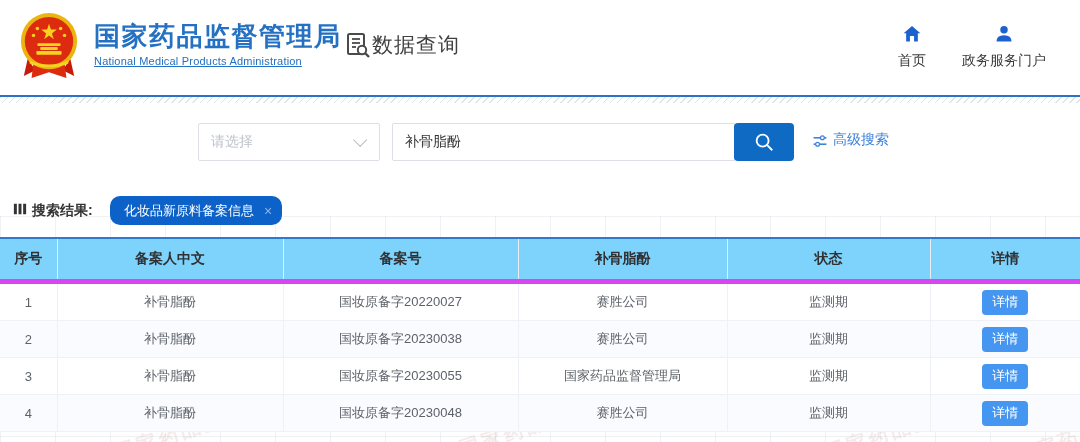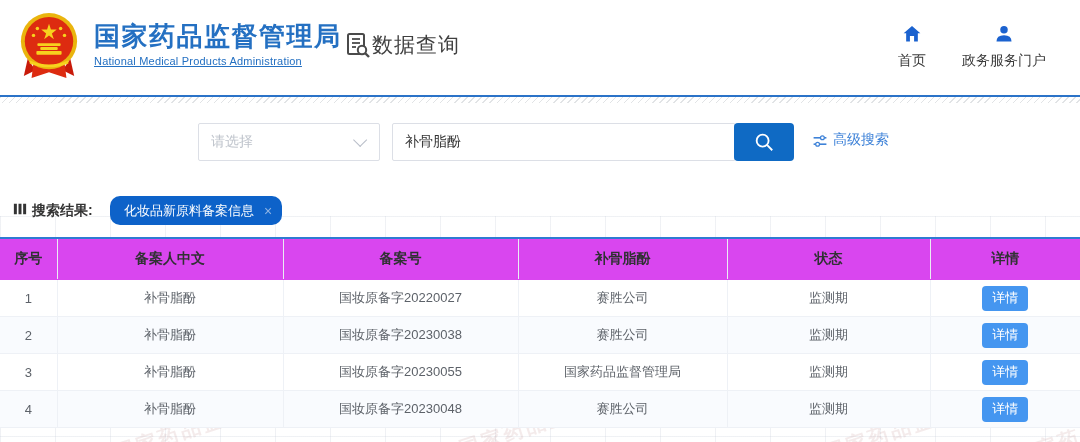--- a/index.html
+++ b/index.html
@@ -49,22 +49,22 @@
   .results-label{position:absolute;left:13px;top:202px;display:flex;align-items:flex-start;gap:5px;
     font-size:14px;font-weight:bold;color:#333;z-index:2;}
   .result-tag{position:absolute;left:110px;top:196px;height:29px;background:#0d62c9;border-radius:10px;
     color:#fff;font-size:13px;display:flex;align-items:center;padding:0 10px 0 14px;gap:10px;
     cursor:pointer;z-index:2;}
   .tag-close{color:#8fb4e4;font-size:14px;line-height:1;cursor:pointer;}
 
   
   .tbl-wrap{position:absolute;left:0;top:237px;width:1080px;z-index:2;border-top:2px solid #2e7ad2;}
   table{border-collapse:collapse;width:1080px;table-layout:fixed;}
-  th{height:38px;background:#d946ef;font-size:14px;font-weight:bold;color:#303133;
-    border-bottom:1px solid #d946ef;border-right:1px solid #e9edf3;}
+  th{height:38px;background:#7dd3fc;font-size:14px;font-weight:bold;color:#303133;
+    border-bottom:5px solid #d946ef;border-right:1px solid #e9edf3;}
   th:last-child{border-right:none;}
   td{height:34px;font-size:13px;color:#5d6269;text-align:center;background:#fff;
     border-bottom:1px solid #eef1f6;border-right:1px solid #eef1f6;}
   td:last-child{border-right:none;}
   tr.striped td{background:#f9fbfe;}
   .detail-btn{width:46px;height:25px;background:#4596f0;color:#fff;border:none;border-radius:4px;
     font-size:13px;cursor:pointer;font-family:"Liberation Sans","DejaVu Sans",sans-serif;}
 </style>
 </head>
 <body>

